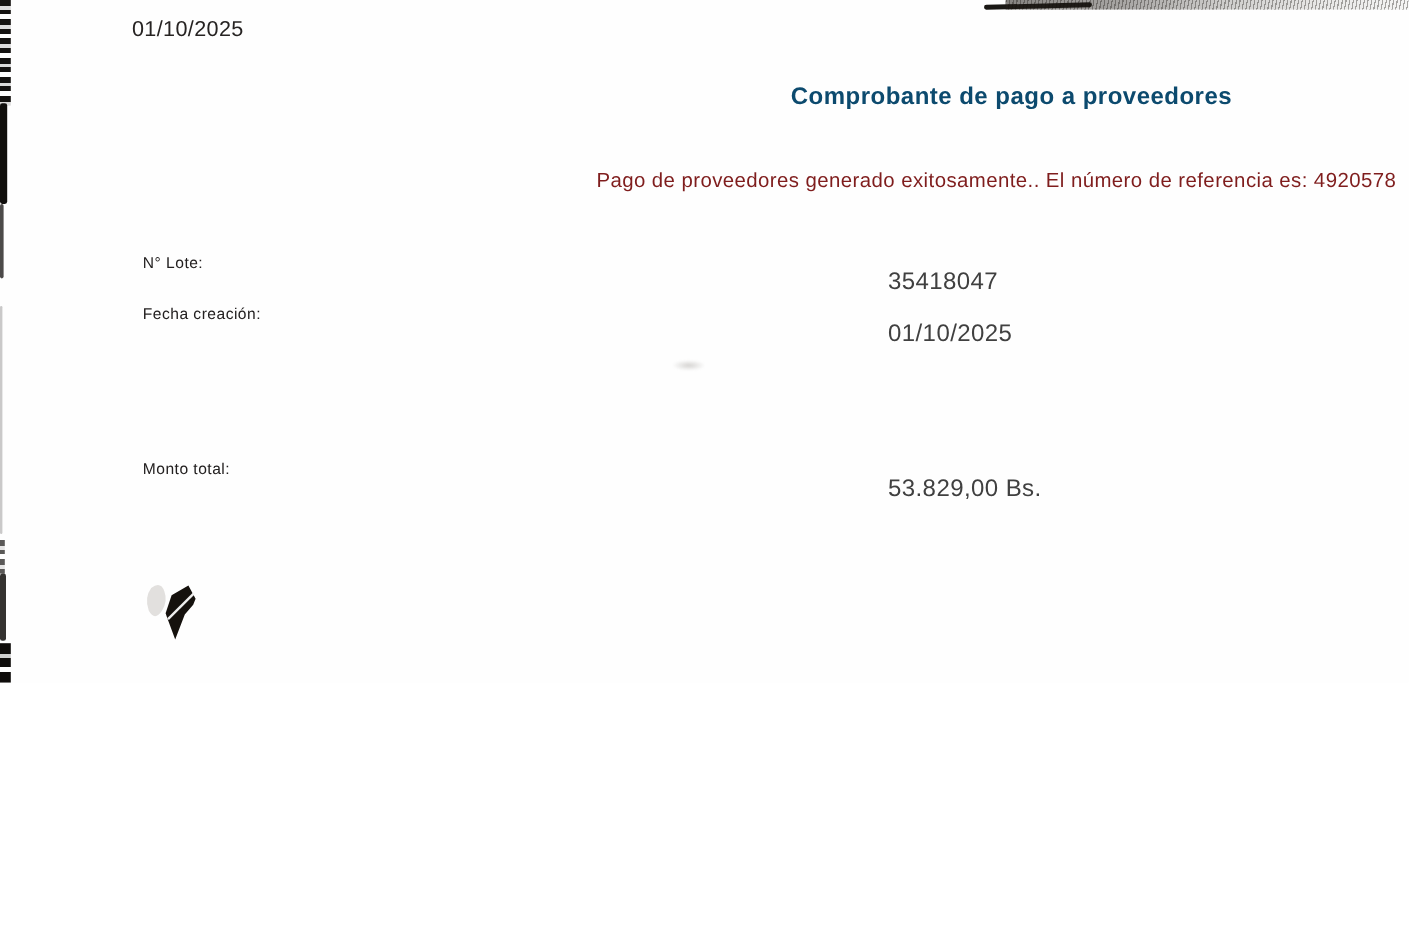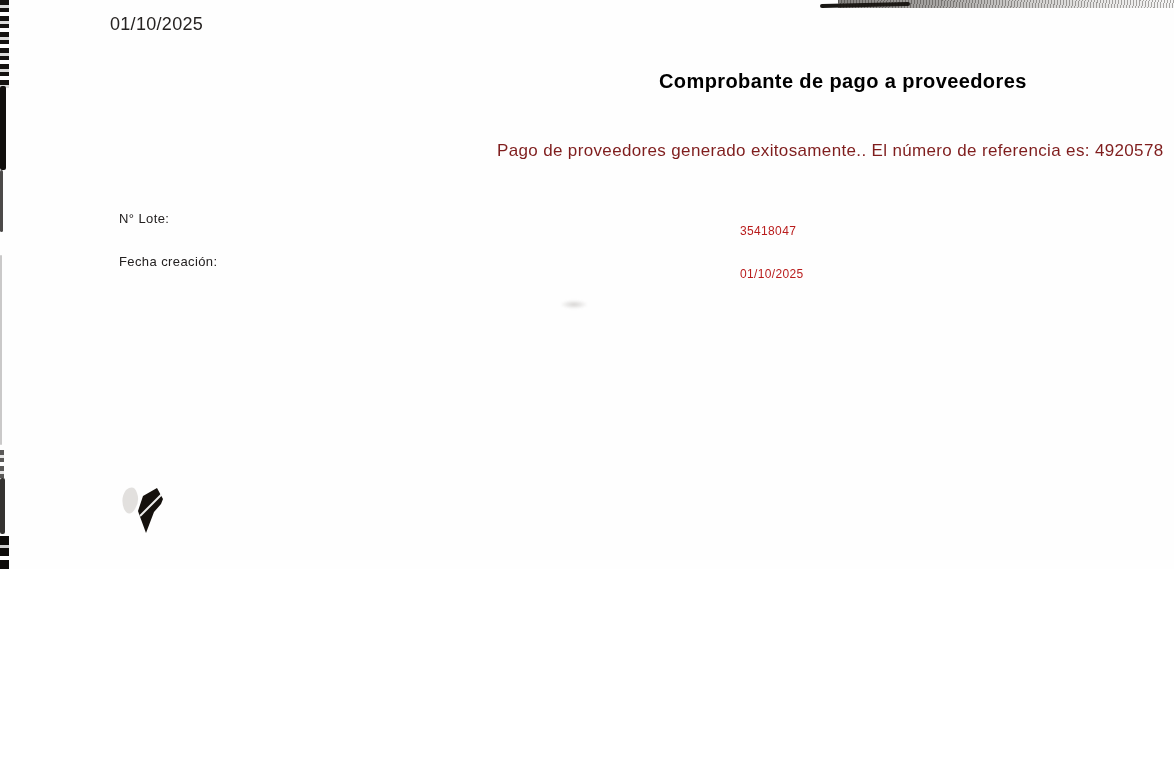--- a/index.html
+++ b/index.html
@@ -27,21 +27,21 @@
     color: #262322;
     white-space: nowrap;
   }
   .doc-title {
     position: absolute;
     left: 659px;
     top: 70px;
     font-size: 20px;
     font-weight: 700;
     letter-spacing: 0.4px;
-    color: #000000;
+    color: #0c4a6e;
     white-space: nowrap;
   }
   .doc-message {
     position: absolute;
     left: 497px;
     top: 141px;
     font-size: 17px;
     letter-spacing: 0.35px;
     color: #7f1d1d;
     white-space: nowrap; 
@@ -60,23 +60,23 @@
     top: 0;
     font-size: 13px;
     letter-spacing: 0.4px;
     color: #232020;
     white-space: nowrap;
   }
   .field-value {
     position: absolute;
     left: 740px;
     top: 13px;
-    font-size: 12px;
+    font-size: 20px;
     letter-spacing: 0.35px;
-    color: #b91c1c;
+    color: #404040;
     white-space: nowrap;
   }
 
   
   .edge-seg {
     position: absolute;
     left: 0;
   }
   .edge-dashes {
     background: repeating-linear-gradient(180deg,
@@ -154,20 +154,24 @@
   <div class="doc-message">Pago de proveedores generado exitosamente.. El número de referencia es: 4920578</div>
 
   <div class="field-row" style="top:211px;">
     <span class="field-label">N° Lote:</span>
     <span class="field-value">35418047</span>
   </div>
   <div class="field-row" style="top:254px;">
     <span class="field-label">Fecha creación:</span>
     <span class="field-value">01/10/2025</span>
   </div>
+  <div class="field-row" style="top:383px;">
+    <span class="field-label">Monto total:</span>
+    <span class="field-value">53.829,00 Bs.</span>
+  </div>
 
   <svg class="ink-blot" viewBox="0 0 60 60" aria-hidden="true">
 
     <path d="M16 12 Q24 6 27 15 Q30 23 25 31 Q19 40 14 31 Q10 20 16 12 Z" fill="#9a948c" opacity="0.28"></path>
 
     <path d="M47 10 L53 21 L51 26 L44 34 L36 55 L29 36 L28 33 L33 18 Z" fill="#15110d"></path>
 
     <line x1="30" y1="38" x2="52" y2="16" stroke="#fafafa" stroke-width="2" opacity="0.95"></line>
   </svg>
 

